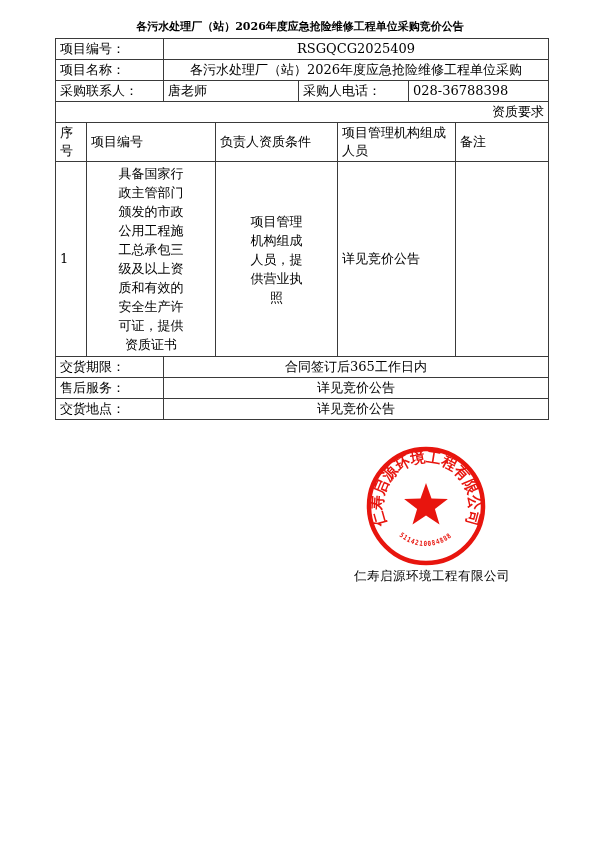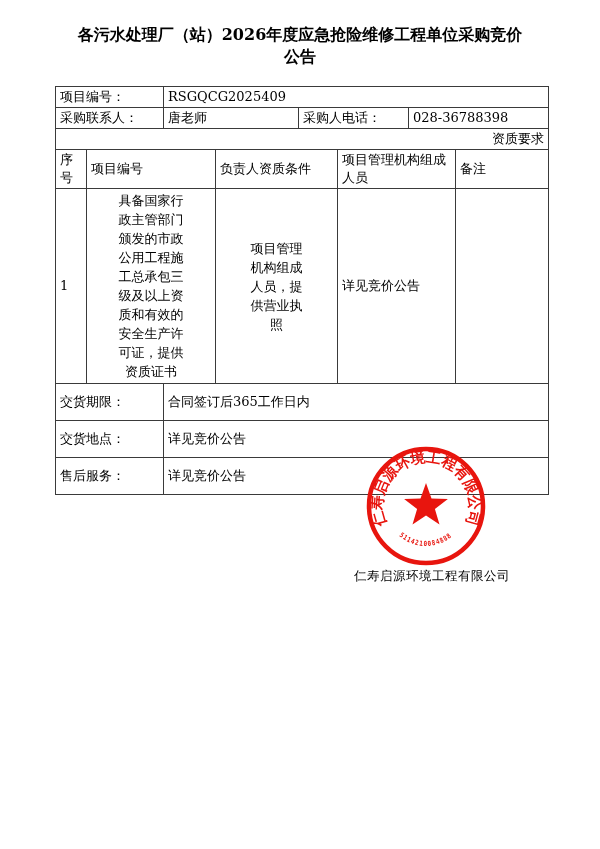--- a/index.html
+++ b/index.html
@@ -7,23 +7,23 @@
   body {
     width: 600px; height: 849px;
     background: #ffffff;
     color: #000000;
     font-family: "DejaVu Serif", "Liberation Serif", serif;
   }
   .page { position: relative; width: 600px; height: 849px; overflow: hidden; }
 
   .doc-title {
     width: 455px;
-    margin: 24px auto 0 auto;
+    margin: 16px auto 0 auto;
     text-align: center;
-    font-size: 16px;
+    font-size: 11px;
     font-weight: bold;
     line-height: 22px;
     word-break: break-all;
   }
 
   table.doc-table {
     border-collapse: collapse;
     table-layout: fixed;
     width: 493px;
     margin-left: 55px;
@@ -35,25 +35,25 @@
     padding: 1px 4px;
     overflow: hidden;
     word-break: break-all;
     line-height: 18px;
     vertical-align: middle;
   }
   .info-table tr  { height: 20px; }
   .sec-title-row  { height: 18px; }
   .head-row       { height: 21px; }
   .body-row       { height: 136px; }
-  .footer-table tr{ height: 37px; }
+  .footer-table tr{ height: 21px; }
 
   td.lbl    { text-align: left; }
   td.center { text-align: left; }
-  td.left   { text-align: left; }
+  td.left   { text-align: center; }
   td.pad-lg { padding: 2px 29px; text-align: center; line-height: 19px; }
   td.sec-title { text-align: right; }
 
   .seal {
     position: absolute;
     left: 360px; top: 440px;
     width: 132px; height: 132px;
     pointer-events: none;
   }
   .signature {
@@ -64,31 +64,35 @@
     white-space: nowrap;
   }
 </style>
 </head>
 <body>
 
 <div class="page">
 
   <div class="doc-title">各污水处理厂（站）2026年度应急抢险维修工程单位采购竞价公告</div>
 
-  <table class="doc-table info-table" style="margin-top:18px">
+  <table class="doc-table info-table" style="">
     <colgroup>
       <col style="width:108px">
         <col style="width:135px">
         <col style="width:110px">
         <col style="width:140px">
     </colgroup>
     <tbody>
       <tr>
         <td class="lbl">项目编号：</td>
         <td class="left" colspan="3">RSGQCG2025409</td>
+      </tr>
+      <tr>
+        <td class="lbl">项目名称：</td>
+        <td class="left" colspan="3">各污水处理厂（站）2026年度应急抢险维修工程单位采购</td>
       </tr>
       <tr>
         <td class="lbl">采购联系人：</td>
         <td class="center">唐老师</td>
         <td class="lbl">采购人电话：</td>
         <td class="center">028-36788398</td>
       </tr>
     </tbody>
   </table>
 
@@ -125,25 +129,25 @@
     <colgroup>
       <col style="width:108px">
         <col style="width:385px">
     </colgroup>
     <tbody>
       <tr>
         <td class="lbl">交货期限：</td>
         <td class="left">合同签订后365工作日内</td>
       </tr>
       <tr>
-        <td class="lbl">交货地点：</td>
+        <td class="lbl">售后服务：</td>
         <td class="left">详见竞价公告</td>
       </tr>
       <tr>
-        <td class="lbl">售后服务：</td>
+        <td class="lbl">交货地点：</td>
         <td class="left">详见竞价公告</td>
       </tr>
     </tbody>
   </table>
 
   <svg class="seal" viewBox="0 0 132 132">
     <g fill="none" stroke="#e8150e">
       <circle cx="66" cy="66" r="57" stroke-width="4.5"></circle>
     </g>
     <polygon fill="#e8150e" stroke="none" points="66,43 71.5,58.4 87.9,58.9 74.9,68.9 79.5,84.6 66,75.4 52.5,84.6 57.1,68.9 44.1,58.9 60.5,58.4"></polygon>

